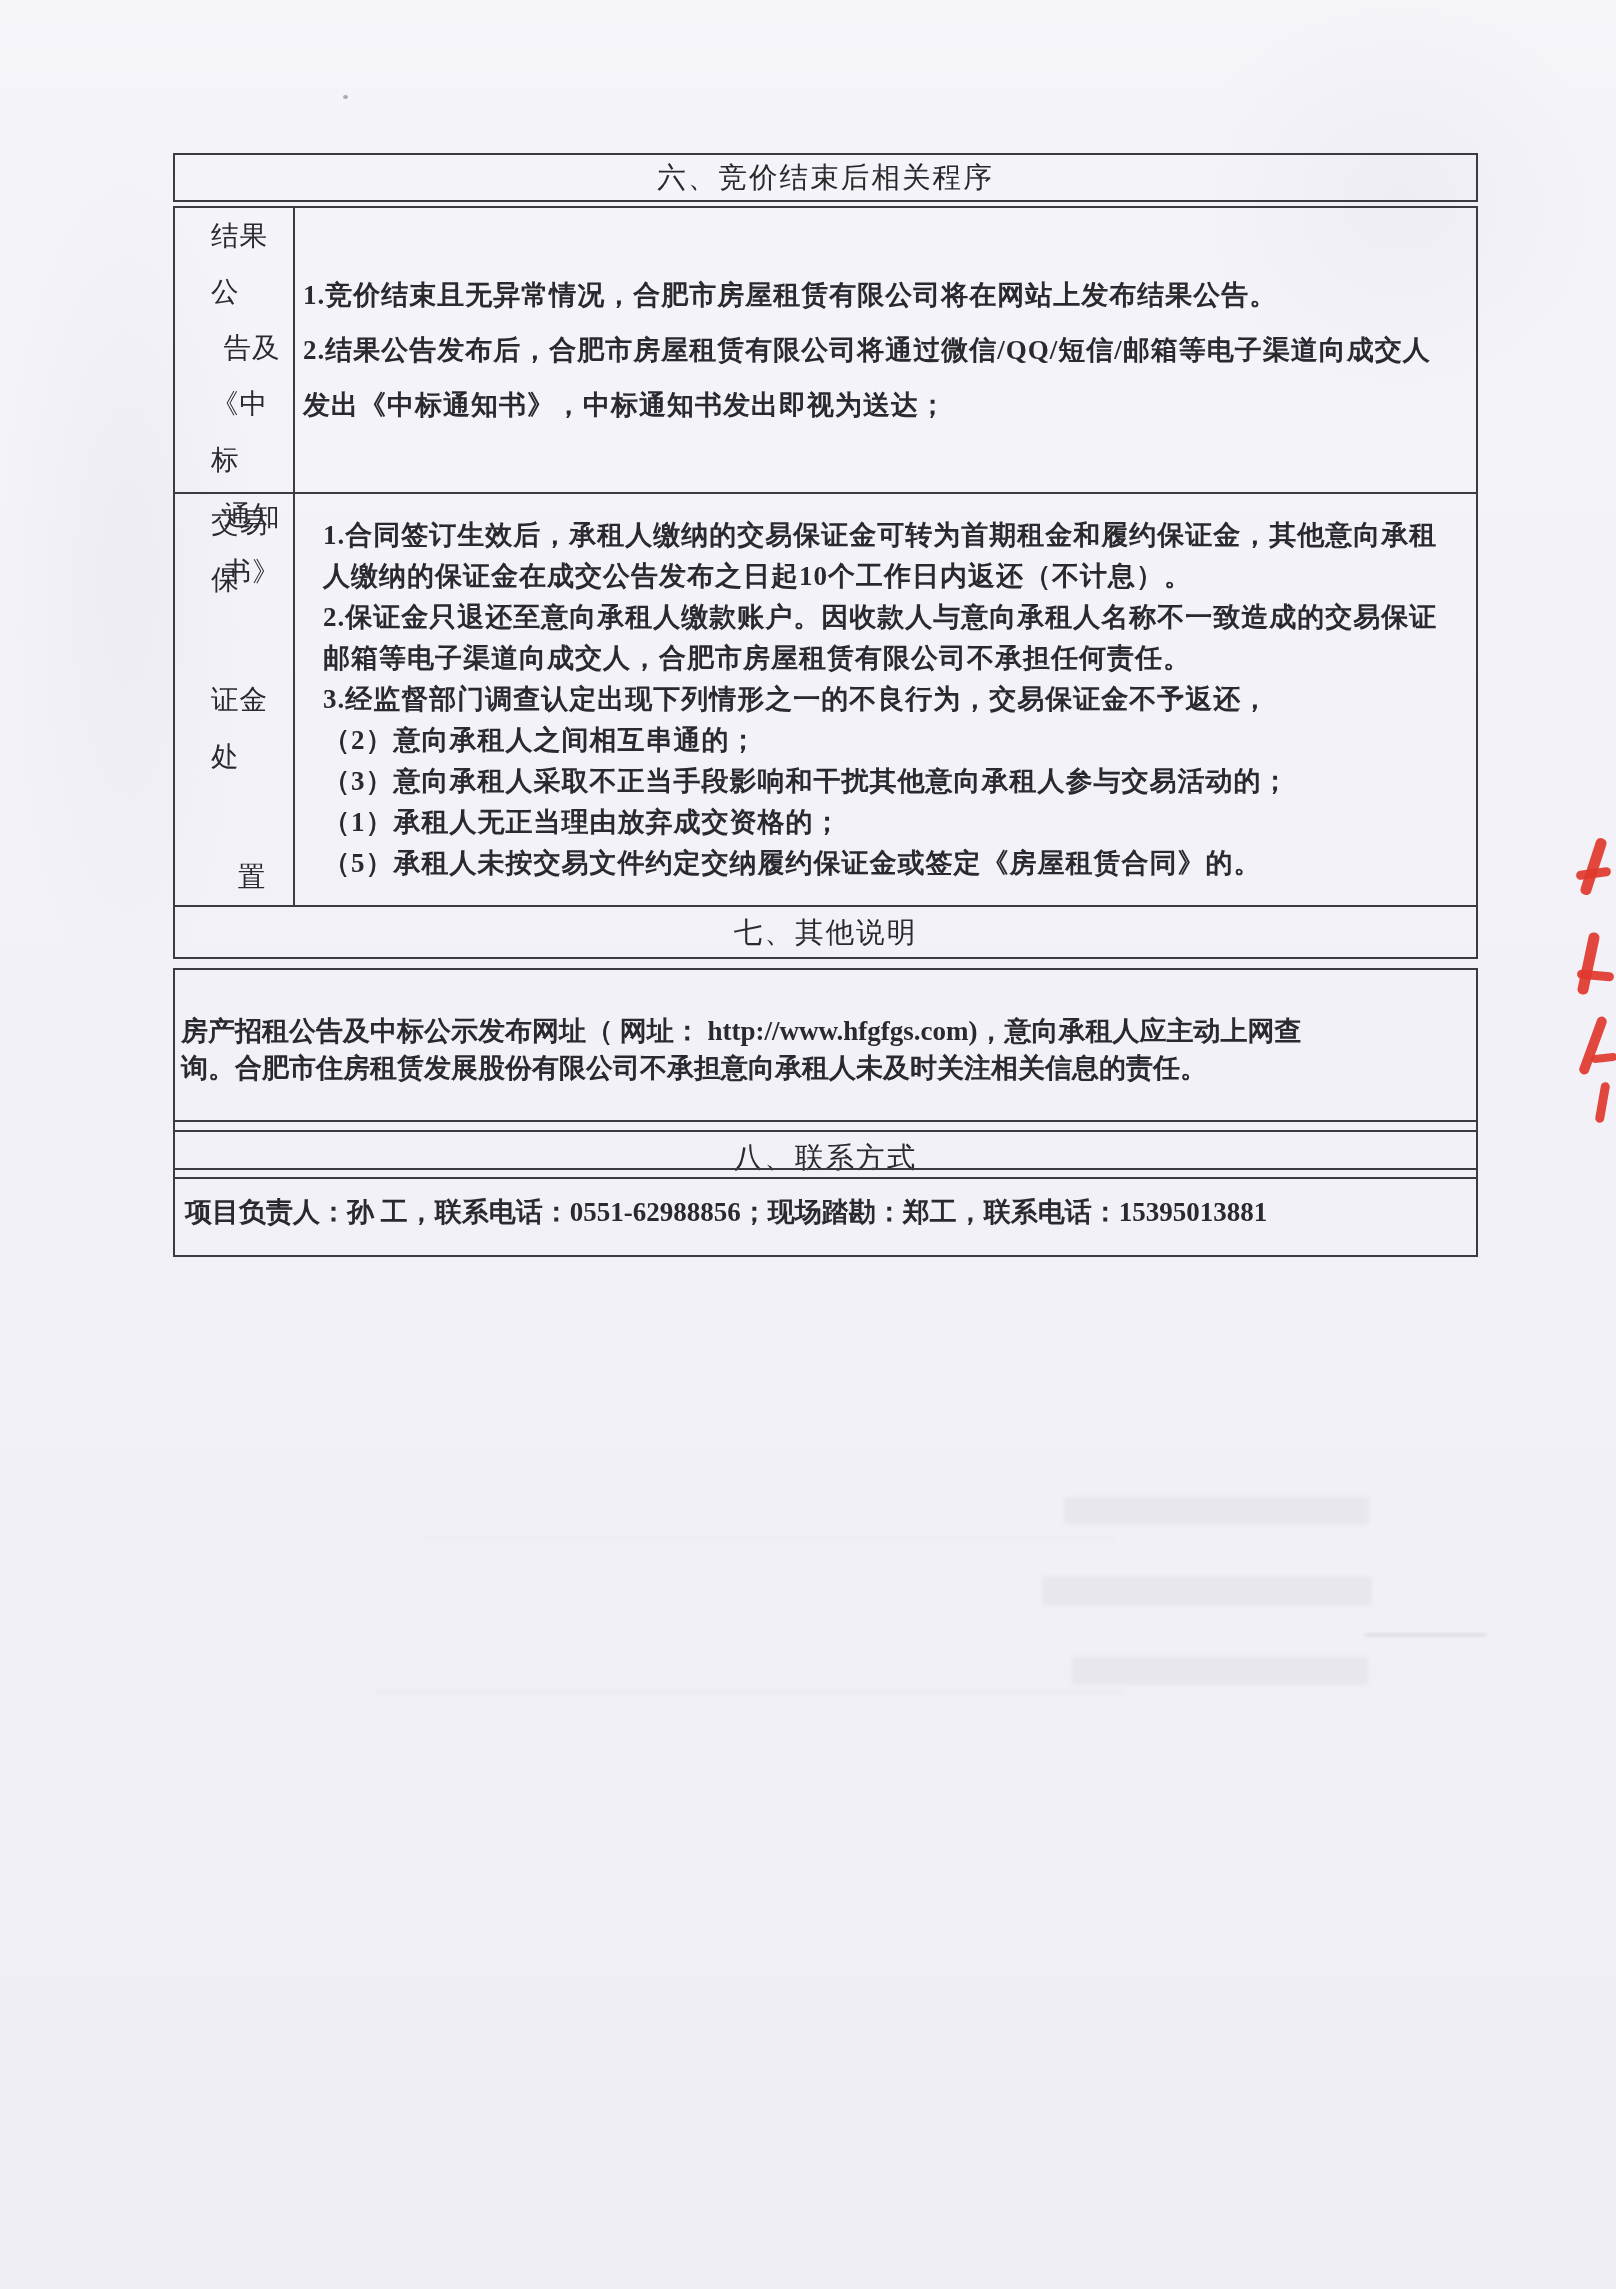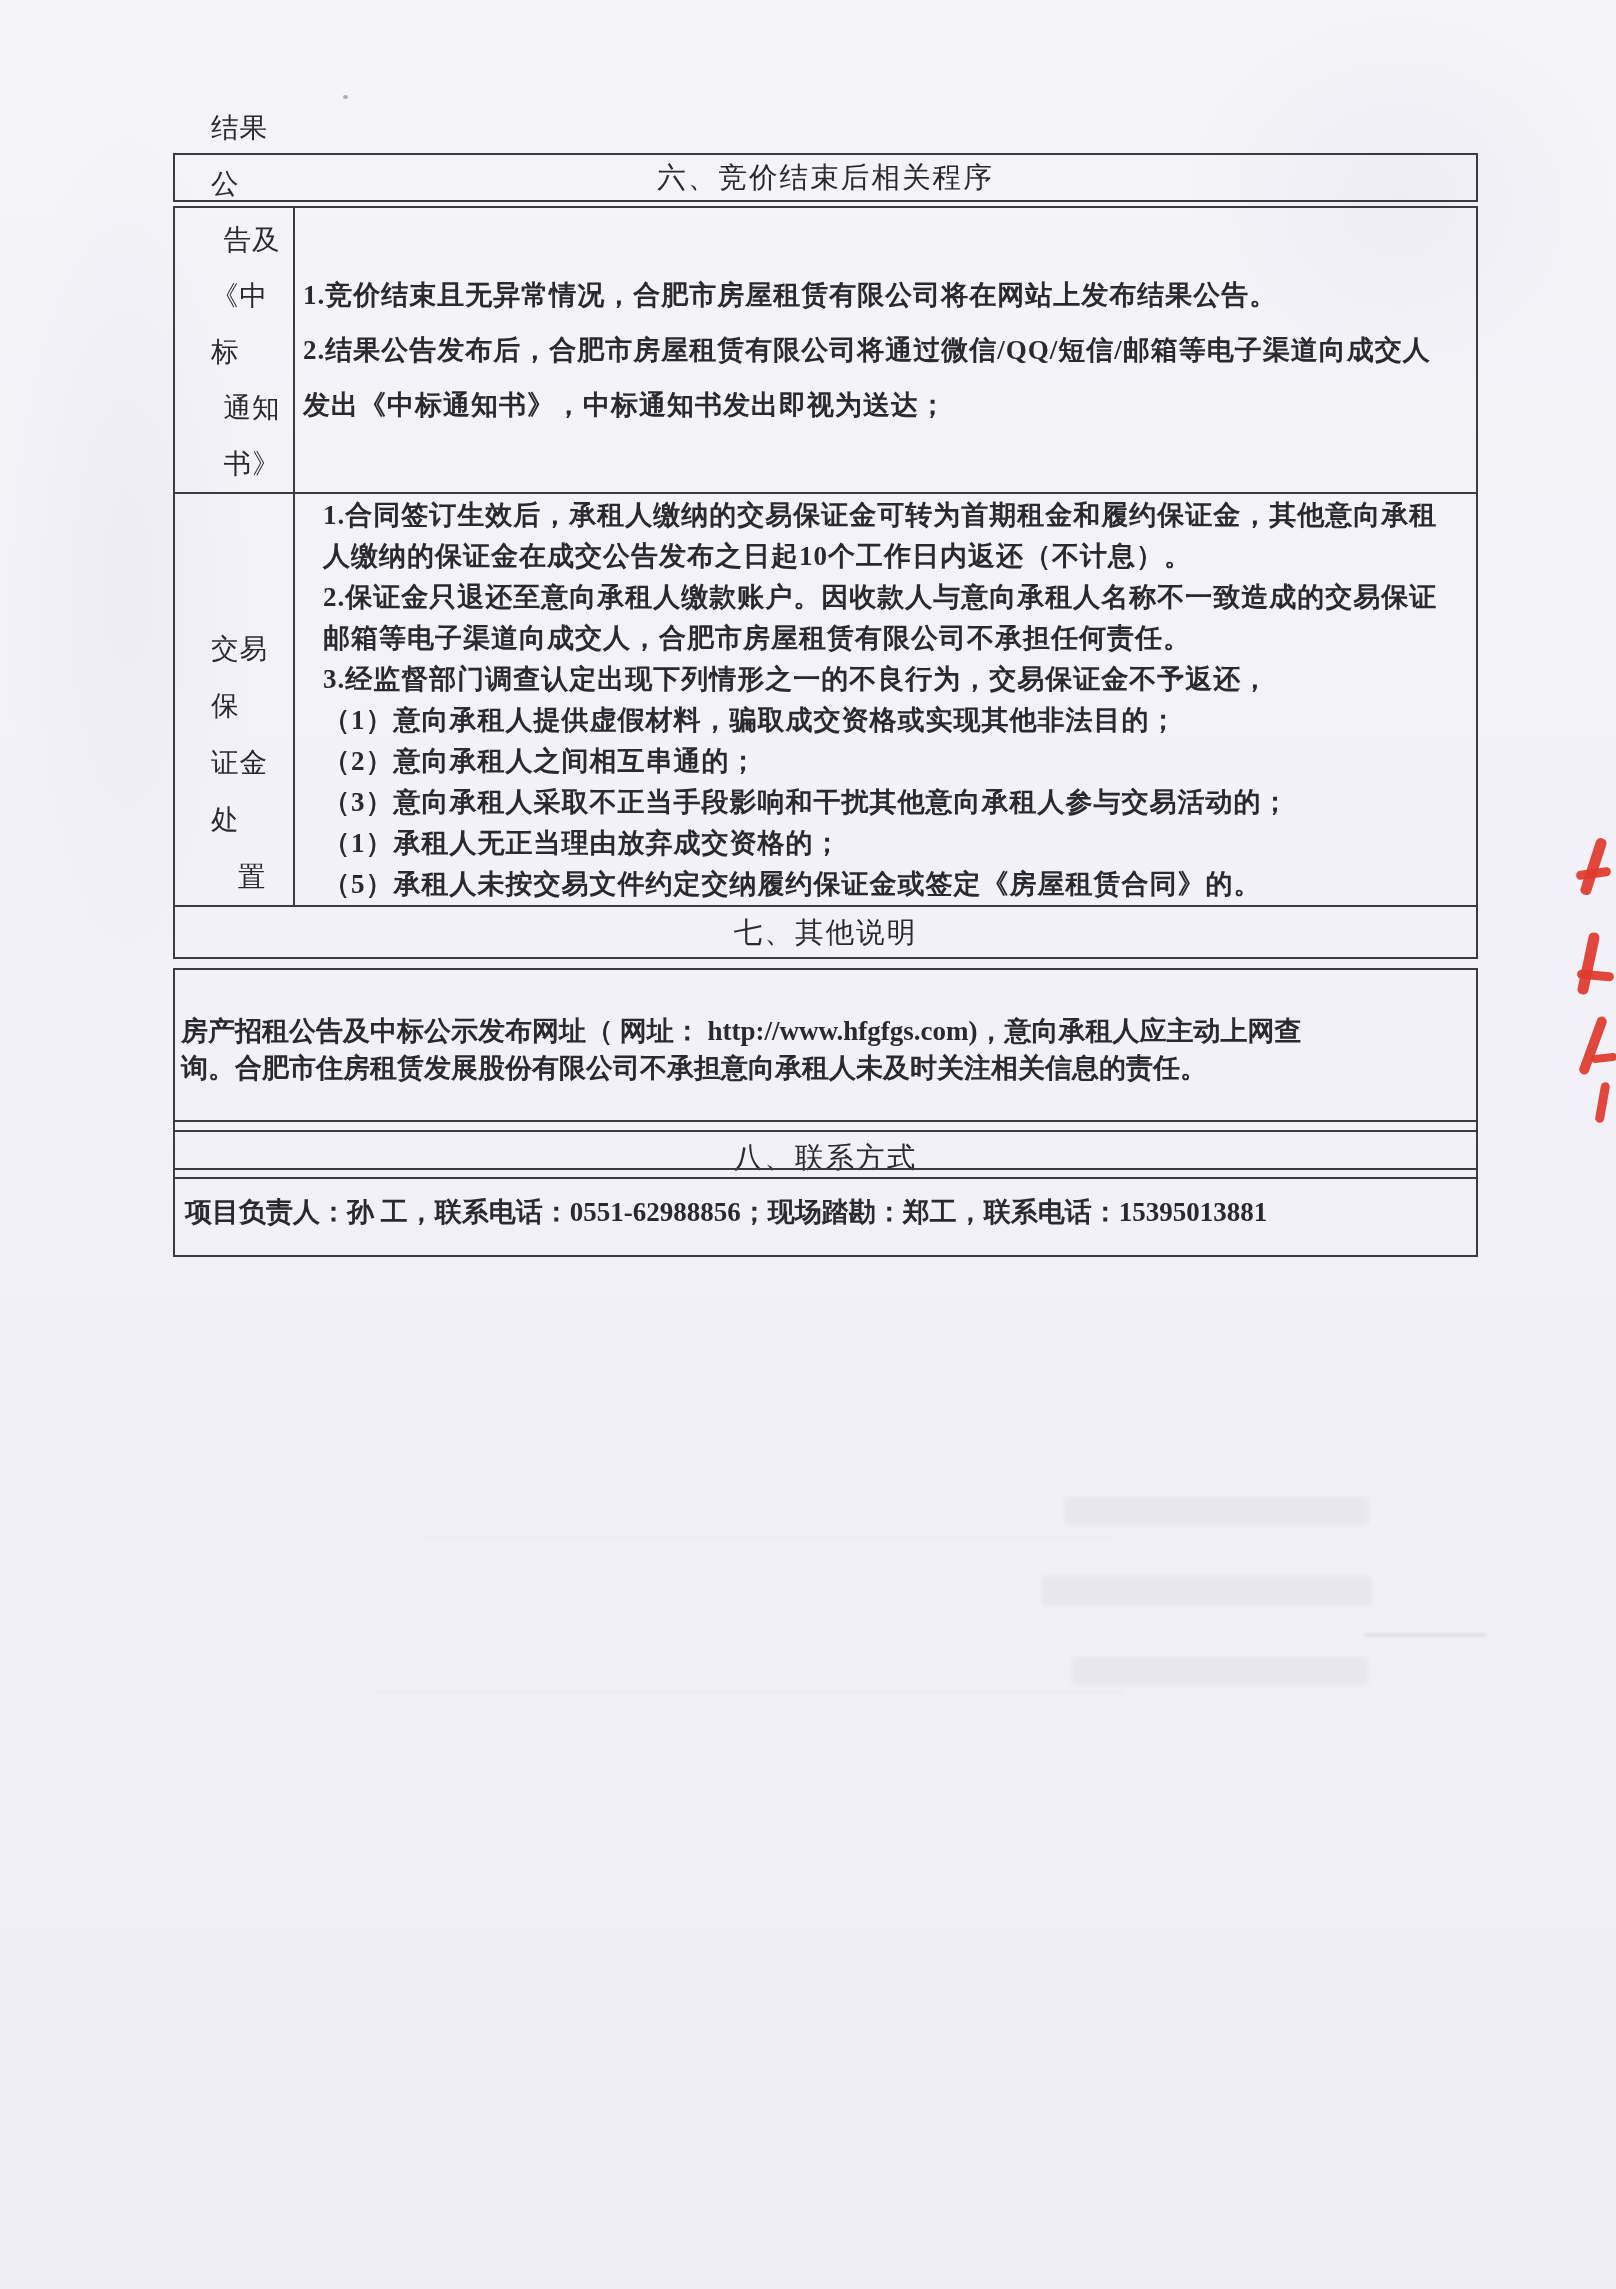--- a/index.html
+++ b/index.html
@@ -24,21 +24,21 @@
     font-size:28.6px;letter-spacing:2px;white-space:nowrap;
   }
   #box-six{top:153px;height:49px;}
   #box-main{top:206px;height:753px;}
   .trow{display:flex;box-sizing:border-box;}
   .row1{height:284px;}
   .row2{height:413px;border-top:2px solid #3b3b40;}
   .row7{height:52px;border-top:2px solid #3b3b40;}
   .hcell{
     width:120px;flex:0 0 120px;border-right:2px solid #3b3b40;box-sizing:border-box;
-    display:flex;flex-direction:column;justify-content:flex-end;align-items:center;
+    display:flex;flex-direction:column;justify-content:space-between;align-items:center;
     font-size:27.6px;letter-spacing:1px;padding-left:36px;
   }
   .row1 .hcell{line-height:56px;}
   .row2 .hcell{line-height:57px;}
   .ccell{flex:1 1 auto;display:flex;flex-direction:column;justify-content:center;overflow:hidden;}
   .tl{white-space:nowrap;font-size:27px;letter-spacing:1px;padding-left:7.9px;overflow:hidden;font-weight:bold;}
   .row1 .ccell .tl{line-height:55px;}
   .row2 .ccell .tl{line-height:41px;padding-left:28px;}
 
   #box-other{top:968px;height:164px;display:flex;flex-direction:column;justify-content:center;}
@@ -99,21 +99,20 @@
       <div>交易保</div>
       <div>证金处</div>
       <div>置</div>
     </div>
     <div class="ccell">
       <div class="tl">1.合同签订生效后，承租人缴纳的交易保证金可转为首期租金和履约保证金，其他意向承租</div>
       <div class="tl">人缴纳的保证金在成交公告发布之日起10个工作日内返还（不计息）。</div>
       <div class="tl">2.保证金只退还至意向承租人缴款账户。因收款人与意向承租人名称不一致造成的交易保证</div>
       <div class="tl">邮箱等电子渠道向成交人，合肥市房屋租赁有限公司不承担任何责任。</div>
       <div class="tl">3.经监督部门调查认定出现下列情形之一的不良行为，交易保证金不予返还，</div>
-      <div class="tl">（1）意向承租人提供虚假材料，骗取成交资格或实现其他非法目的；</div>
       <div class="tl">（2）意向承租人之间相互串通的；</div>
       <div class="tl">（3）意向承租人采取不正当手段影响和干扰其他意向承租人参与交易活动的；</div>
       <div class="tl">（1）承租人无正当理由放弃成交资格的；</div>
       <div class="tl">（5）承租人未按交易文件约定交纳履约保证金或签定《房屋租赁合同》的。</div>
     </div>
   </div>
 
   <div class="trow row7 center-title">
     <span>七、其他说明</span>
   </div>

